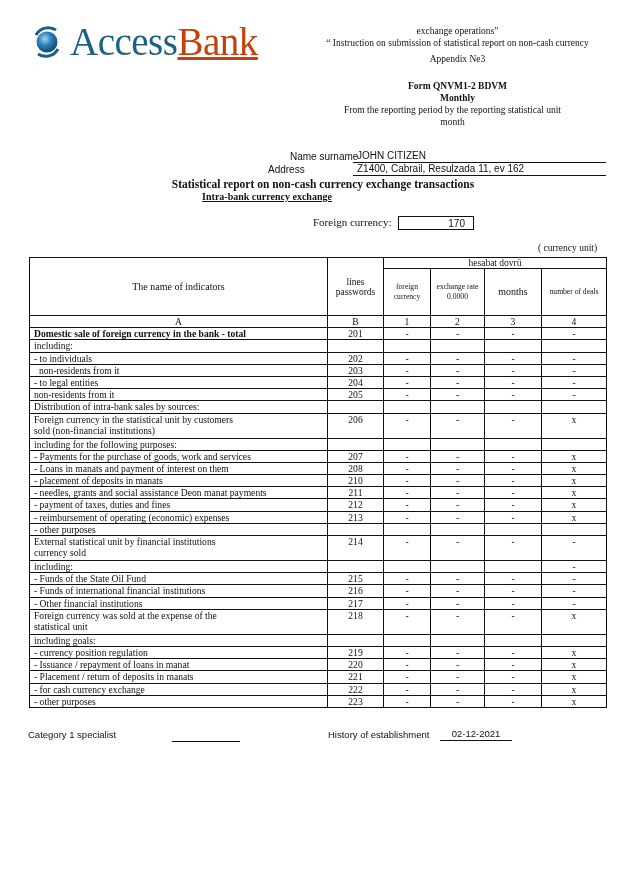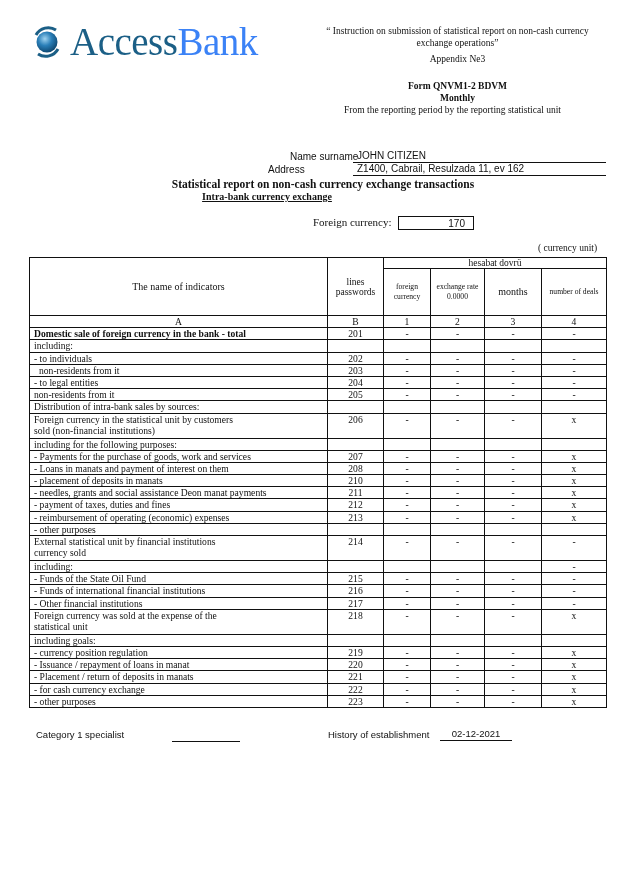--- a/index.html
+++ b/index.html
@@ -2,21 +2,21 @@
 <html><head>
 <meta charset="utf-8">
 <style>
   html, body { margin:0; padding:0; background:#ffffff; }
   body { width:634px; height:893px; position:relative; overflow:hidden; color:#111; font-family:"Liberation Serif", serif; }
   .abs { position:absolute; }
   .logo { left:30px; top:20px; height:44px; display:flex; align-items:center; }
   .logo-globe { width:34px; height:34px; position:relative; margin-right:6px; }
   .logo-text { font-family:"Liberation Serif", serif; font-size:39px; letter-spacing:-0.5px; line-height:44px; }
   .logo-text .a { color:#1b5f86; }
-  .logo-text .b { color:#3b82f6; }
+  .logo-text .b { color:#c2410c;text-decoration:underline; }
   .hdr { left:300px; width:315px; text-align:center; font-size:9.5px; line-height:12px; }
   .bold { font-weight:bold; }
   .info-label { font-family:"Liberation Sans", sans-serif; font-size:10px; }
   .info-val { font-family:"Liberation Sans", sans-serif; font-size:10px; border-bottom:1px solid #111; padding-left:4px; box-sizing:border-box; }
   .title { left:0; width:634px; text-align:center; font-weight:bold; font-size:11.5px; }
   .subtitle { left:0; width:534px; text-align:center; font-weight:bold; font-size:10px; text-decoration:underline; }
   .fc-label { font-size:11px; }
   .fc-box { border:1px solid #111; font-family:"Liberation Sans", sans-serif; font-size:10px; text-align:right; padding-right:8px; box-sizing:border-box; height:14px; line-height:13px; }
   table.rep { position:absolute; left:29px; top:257px; width:577px; border-collapse:collapse; table-layout:fixed; font-size:9.6px; }
   table.rep td { border:1px solid #111; padding:0 4px; height:11.2px; line-height:11px; vertical-align:top; white-space:nowrap; overflow:hidden; }
@@ -42,28 +42,29 @@
       </defs>
       <path d="M6 10 A14 14 0 0 1 26 5" fill="none" stroke="#1b5f86" stroke-width="3"></path>
       <path d="M28 24 A14 14 0 0 1 8 29" fill="none" stroke="#1b5f86" stroke-width="3"></path>
       <circle cx="17" cy="17" r="10.5" fill="url(#g)"></circle>
     </svg>
   </div>
   <div class="logo-text"><span class="a">Access</span><span class="b">Bank</span></div>
 </div>
 
 <div class="abs hdr" style="top:25px;">
+  <div>exchange operations”</div>
   <div>“ Instruction on submission of statistical report on non-cash currency</div>
-  <div>exchange operations”</div>
 </div>
 <div class="abs hdr" style="top:53px;">Appendix Nе3</div>
 <div class="abs hdr bold" style="top:80px;">Form QNVM1-2 BDVM</div>
 <div class="abs hdr bold" style="top:92px;">Monthly</div>
 <div class="abs hdr" style="top:104px; left:290px; width:325px;">
   <div>From the reporting period by the reporting statistical unit</div>
+  <div>month</div>
 </div>
 
 <div class="abs info-label" style="left:268px; top:151px;padding-left:22px;">Name surname</div>
 <div class="abs info-val" style="left:353px; top:150px; width:253px; height:13px;">JOHN CITIZEN</div>
 <div class="abs info-label" style="left:268px; top:164px;">Address</div>
 <div class="abs info-val" style="left:353px; top:163px; width:253px; height:13px;">Z1400, Cabrail, Resulzada 11, ev 162</div>
 
 <div class="abs title" style="top:178px; left:0; width:634px;padding-left:6px;">Statistical report on non-cash currency exchange transactions</div>
 <div class="abs subtitle" style="top:191px;">Intra-bank currency exchange</div>
 
@@ -381,16 +382,16 @@
         </td>
         <td class="c">223</td>
         <td class="c">-</td>
         <td class="c">-</td>
         <td class="c">-</td>
         <td class="c">x</td>
       </tr>
     </tbody>
 </table>
 
-<div class="abs foot" style="left:36px; top:729px;">Category 1 specialist</div>
+<div class="abs foot" style="left:28px; top:729px;">Category 1 specialist</div>
 <div class="abs sig-line" style="left:172px; top:729px; width:68px; height:12px;"></div>
 <div class="abs foot" style="left:328px; top:729px;">History of establishment</div>
 <div class="abs foot sig-line" style="left:440px; top:728px; width:72px; height:12px; text-align:center;">02-12-2021</div>
 
 </body></html>

